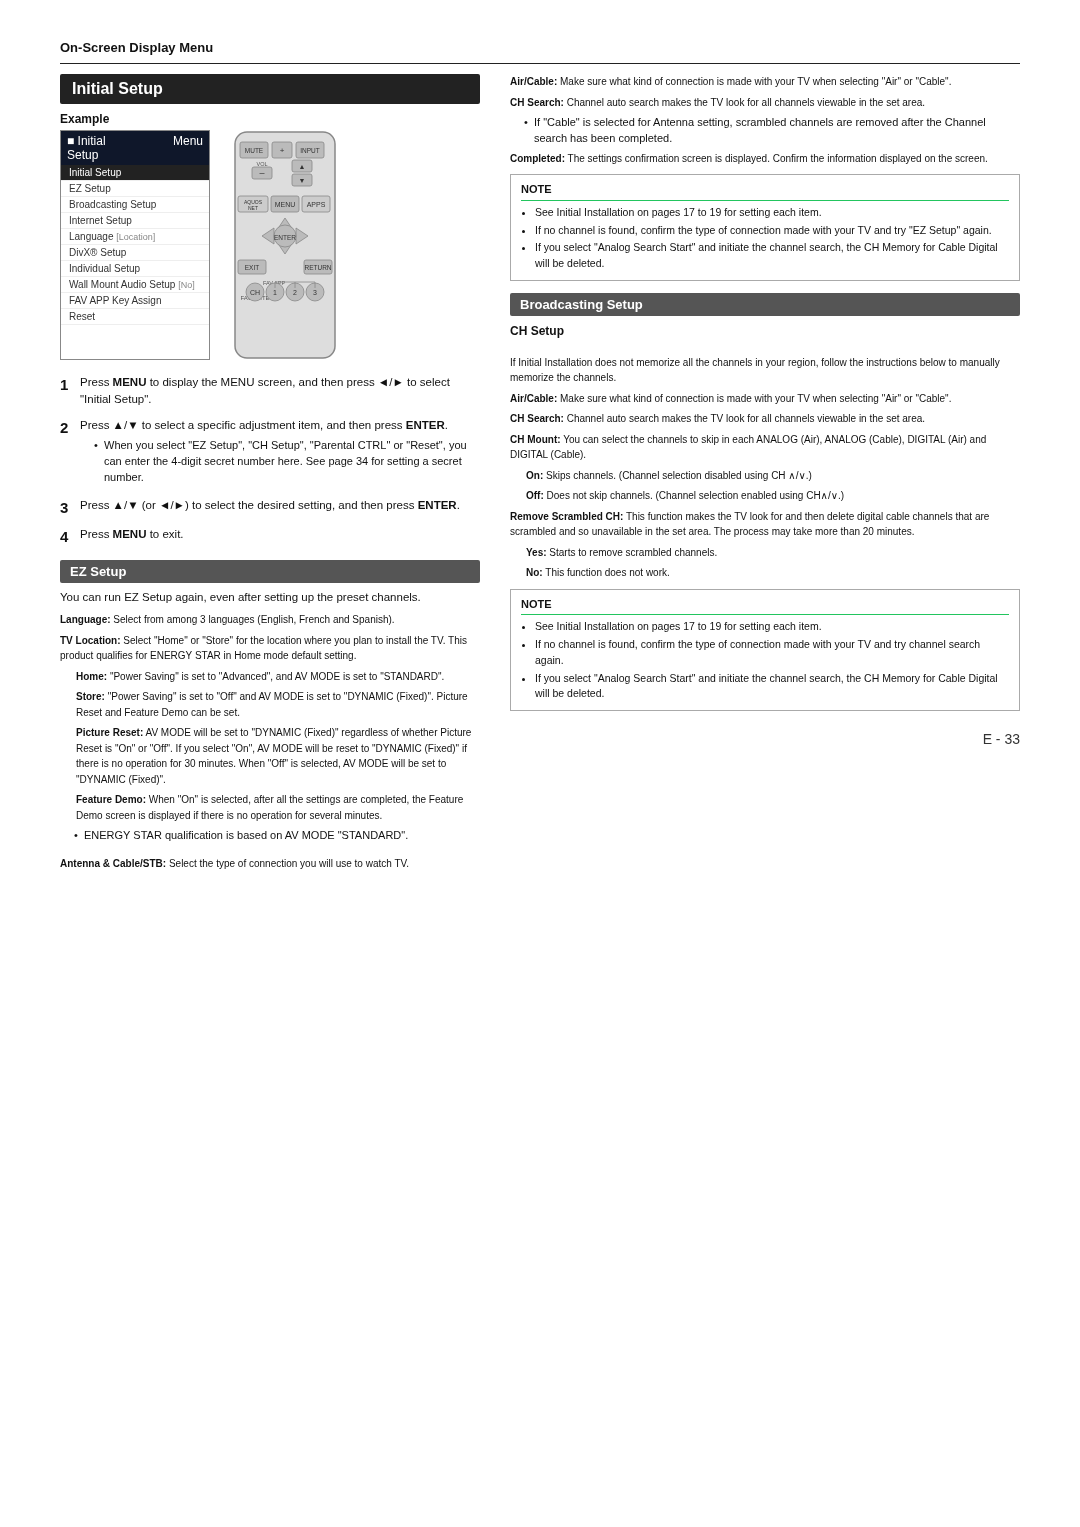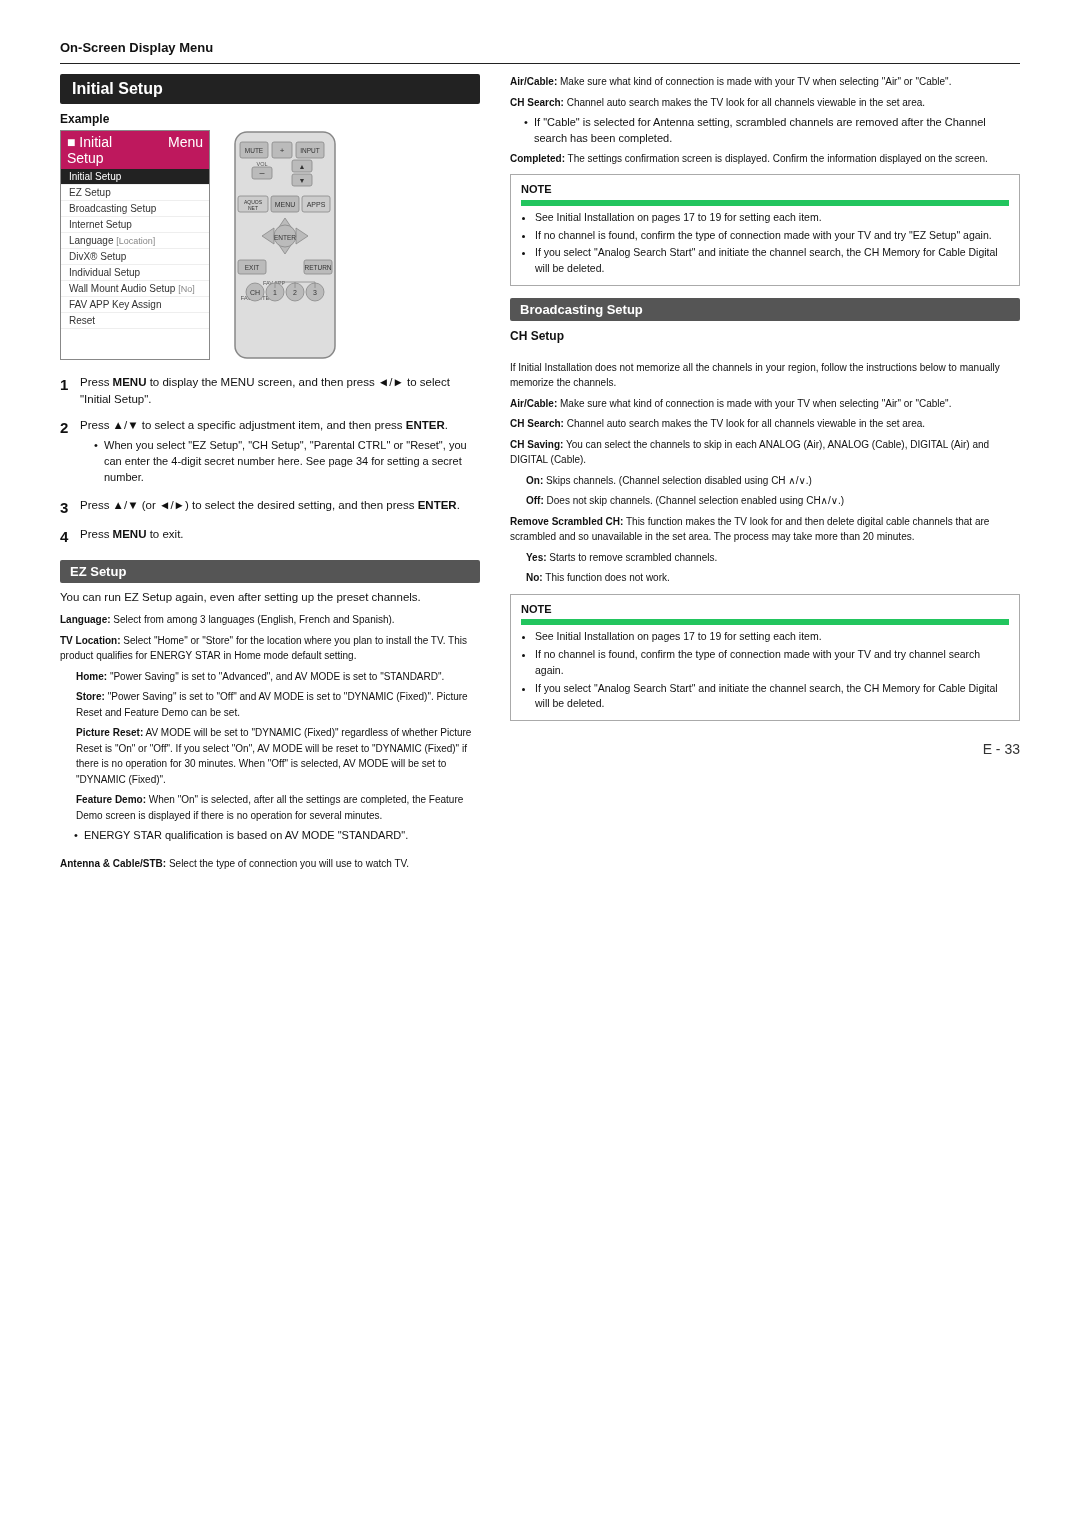--- a/index.html
+++ b/index.html
@@ -80,26 +80,26 @@
     }
 
     .menu-box {
       border: 1px solid #888;
       width: 150px;
       font-size: 10.5px;
       flex-shrink: 0;
     }
 
     .menu-box-header {
-      background: #be185d;
+      background: #0f172a;
       color: #fff;
       display: flex;
       justify-content: space-between;
       padding: 3px 6px;
-      font-size: 14px;
+      font-size: 12px;
     }
 
     .menu-item {
       padding: 2px 8px;
       font-size: 10px;
       border-bottom: 1px solid #eee;
       color: #333;
     }
 
     .menu-item.active {
@@ -180,21 +180,21 @@
       padding: 6px 10px;
       margin: 8px 0;
       font-size: 10.5px;
       line-height: 1.5;
     }
 
     .note-box-title {
       font-weight: bold;
       font-size: 11px;
       text-transform: uppercase;
-      border-bottom: 6px solid #22c55e;
+      border-bottom: 1px solid #22c55e;
       margin-bottom: 4px;
       padding-bottom: 2px;
     }
 
     .note-box ul {
       padding-left: 14px;
       list-style: disc;
     }
 
     .note-box ul li {
@@ -425,21 +425,21 @@
       If Initial Installation does not memorize all the channels in your region, follow the instructions below to manually memorize the channels.
     </div>
 
     <div class="body-text">
       <b>Air/Cable:</b> Make sure what kind of connection is made with your TV when selecting "Air" or "Cable".
     </div>
     <div class="body-text">
       <b>CH Search:</b> Channel auto search makes the TV look for all channels viewable in the set area.
     </div>
     <div class="body-text">
-      <b>CH Saving:</b> You can select the channels to skip in each ANALOG (Air), ANALOG (Cable), DIGITAL (Air) and DIGITAL (Cable).
+      <b>CH Mount:</b> You can select the channels to skip in each ANALOG (Air), ANALOG (Cable), DIGITAL (Air) and DIGITAL (Cable).
     </div>
     <div class="indent-block">
       <div class="body-text"><b>On:</b> Skips channels. (Channel selection disabled using CH ∧/∨.)</div>
     </div>
     <div class="indent-block">
       <div class="body-text"><b>Off:</b> Does not skip channels. (Channel selection enabled using CH∧/∨.)</div>
     </div>
 
     <div class="body-text">
       <b>Remove Scrambled CH:</b> This function makes the TV look for and then delete digital cable channels that are scrambled and so unavailable in the set area. The process may take more than 20 minutes.

